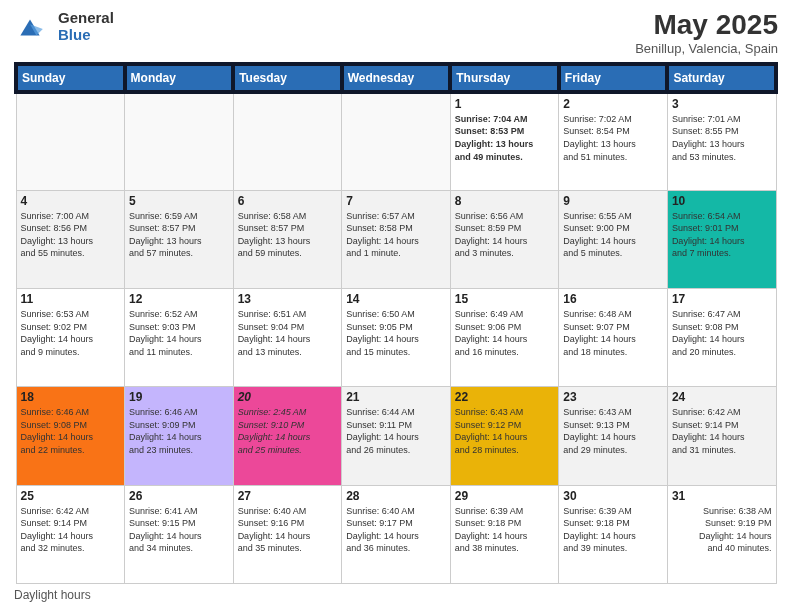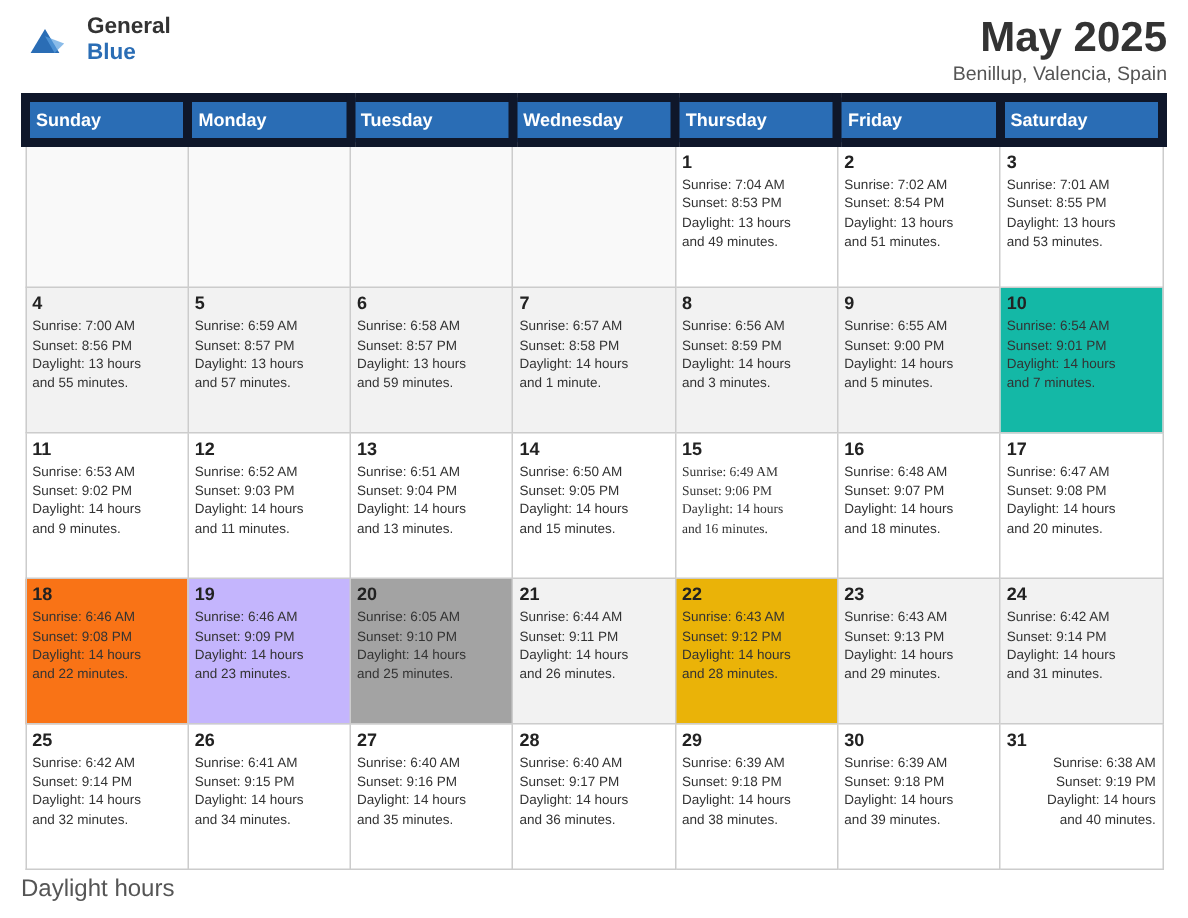--- a/index.html
+++ b/index.html
@@ -52,21 +52,21 @@
       width: 100%;
       table-layout: fixed;
     }
     .calendar th {
       background: #2a6db5;
       color: #fff;
       font-size: 12px;
       font-weight: bold;
       padding: 5px 4px;
       text-align: left;
-      border: 6px solid #0f172a;
+      border: 4px solid #0f172a;
     }
     .calendar td {
       vertical-align: top;
       border: 1px solid #ccc;
       padding: 3px 4px;
       font-size: 9.5px;
       color: #333;
       height: 82px;
       background: #fff;
     }
@@ -82,21 +82,21 @@
       color: #222;
       display: block;
       margin-bottom: 2px;
     }
     .day-info {
       font-size: 9px;
       line-height: 1.4;
       color: #333;
     }
     .footer-note {
-      font-size: 16px;
+      font-size: 12px;
       color: #555;
       margin-top: 4px;
       text-align: left;
     }
   </style>
 </head>
 <body>
 
 <div class="page">
   <div class="header">
@@ -132,21 +132,21 @@
         </tr>
     </thead>
     <tbody id="calendar-body">
     <tr>
           <td class="empty"></td>
           <td class="empty"></td>
           <td class="empty"></td>
           <td class="empty"></td>
           <td>
             <span class="day-num">1</span>
-            <div class="day-info" style="white-space: pre-line;">Sunrise: 7:04 AM
+            <div class="day-info" style="white-space: pre-line; font-weight: bold;">Sunrise: 7:04 AM
 Sunset: 8:53 PM
 Daylight: 13 hours
 and 49 minutes.</div>
           </td>
           <td>
             <span class="day-num">2</span>
             <div class="day-info" style="white-space: pre-line;">Sunrise: 7:02 AM
 Sunset: 8:54 PM
 Daylight: 13 hours
 and 51 minutes.</div>
@@ -234,21 +234,21 @@
           </td>
           <td>
             <span class="day-num">14</span>
             <div class="day-info" style="white-space: pre-line;">Sunrise: 6:50 AM
 Sunset: 9:05 PM
 Daylight: 14 hours
 and 15 minutes.</div>
           </td>
           <td>
             <span class="day-num">15</span>
-            <div class="day-info" style="white-space: pre-line; font-family: Liberation Serif, serif;">Sunrise: 6:49 AM
+            <div class="day-info" style="white-space: pre-line;">Sunrise: 6:49 AM
 Sunset: 9:06 PM
 Daylight: 14 hours
 and 16 minutes.</div>
           </td>
           <td>
             <span class="day-num">16</span>
             <div class="day-info" style="white-space: pre-line;">Sunrise: 6:48 AM
 Sunset: 9:07 PM
 Daylight: 14 hours
 and 18 minutes.</div>
@@ -269,23 +269,23 @@
 Daylight: 14 hours
 and 22 minutes.</div>
           </td>
           <td style="background: #c4b5fd;">
             <span class="day-num">19</span>
             <div class="day-info" style="white-space: pre-line;">Sunrise: 6:46 AM
 Sunset: 9:09 PM
 Daylight: 14 hours
 and 23 minutes.</div>
           </td>
-          <td style="background: #a3a3a3;">
+          <td style="background: #ec4899; font-style: italic;">
             <span class="day-num">20</span>
-            <div class="day-info" style="white-space: pre-line;">Sunrise: 6:05 AM
+            <div class="day-info" style="white-space: pre-line;">Sunrise: 2:45 AM
 Sunset: 9:10 PM
 Daylight: 14 hours
 and 25 minutes.</div>
           </td>
           <td style="background: rgb(242, 242, 242);">
             <span class="day-num">21</span>
             <div class="day-info" style="white-space: pre-line;">Sunrise: 6:44 AM
 Sunset: 9:11 PM
 Daylight: 14 hours
 and 26 minutes.</div>

